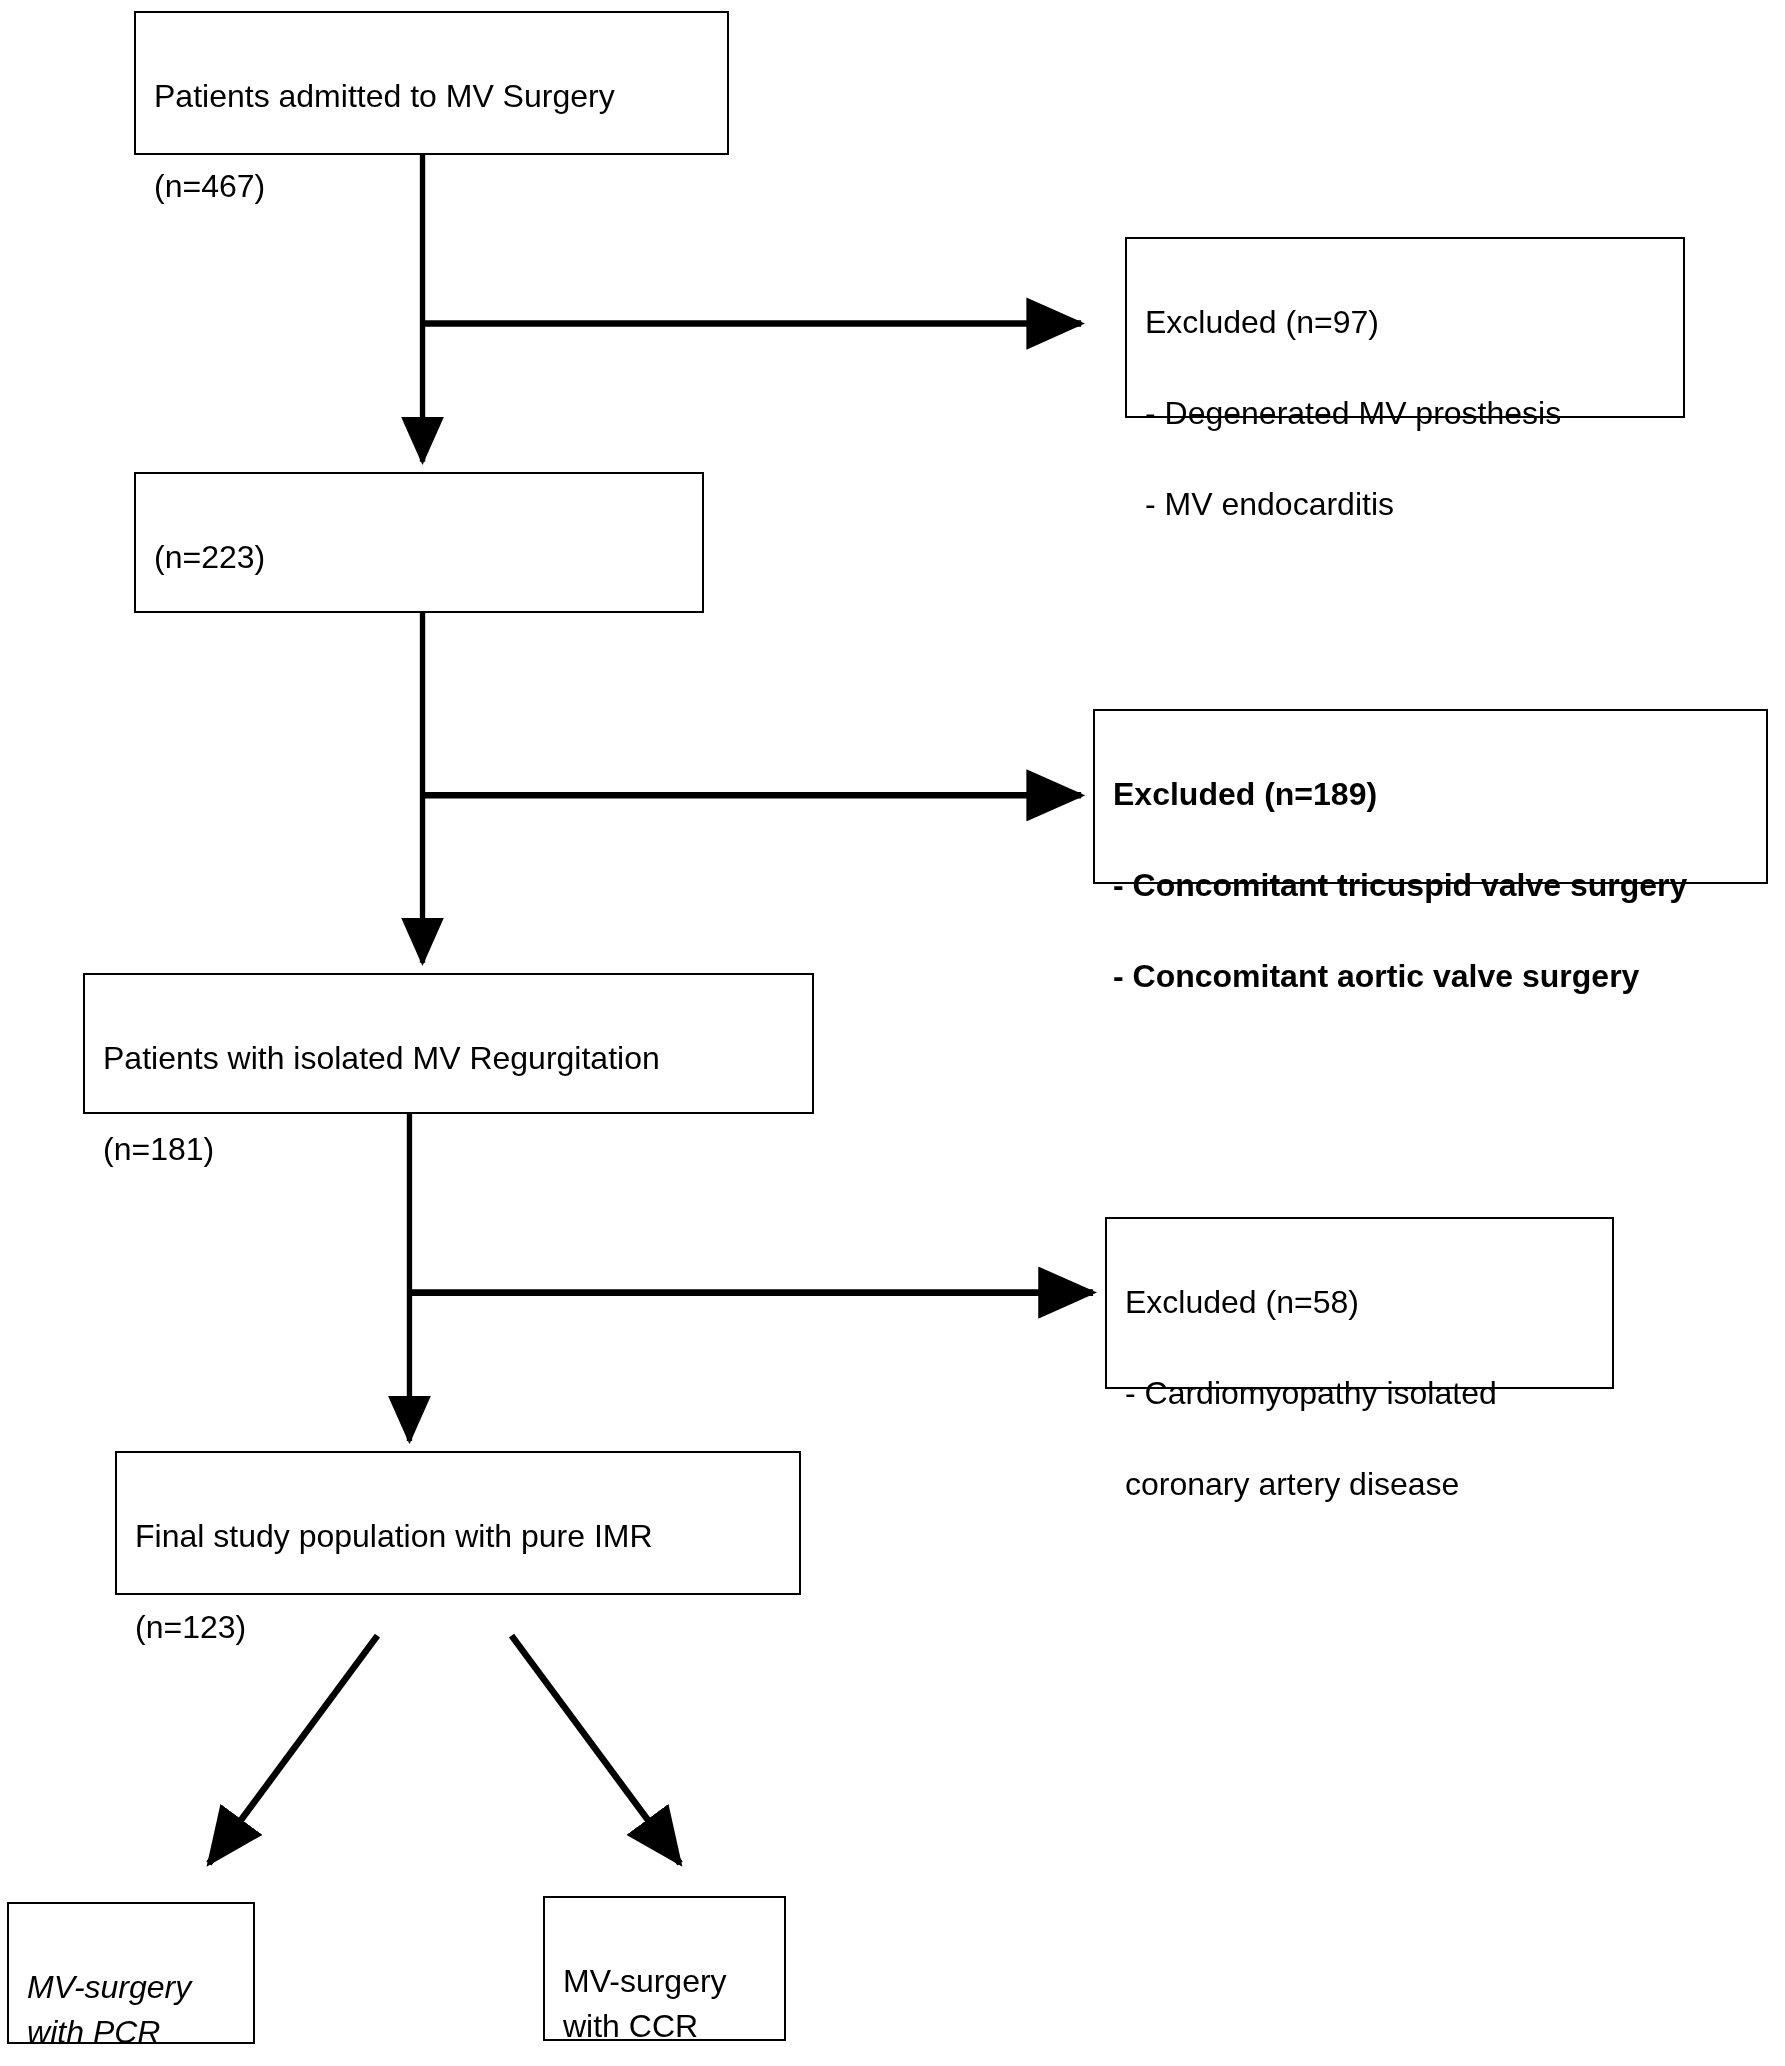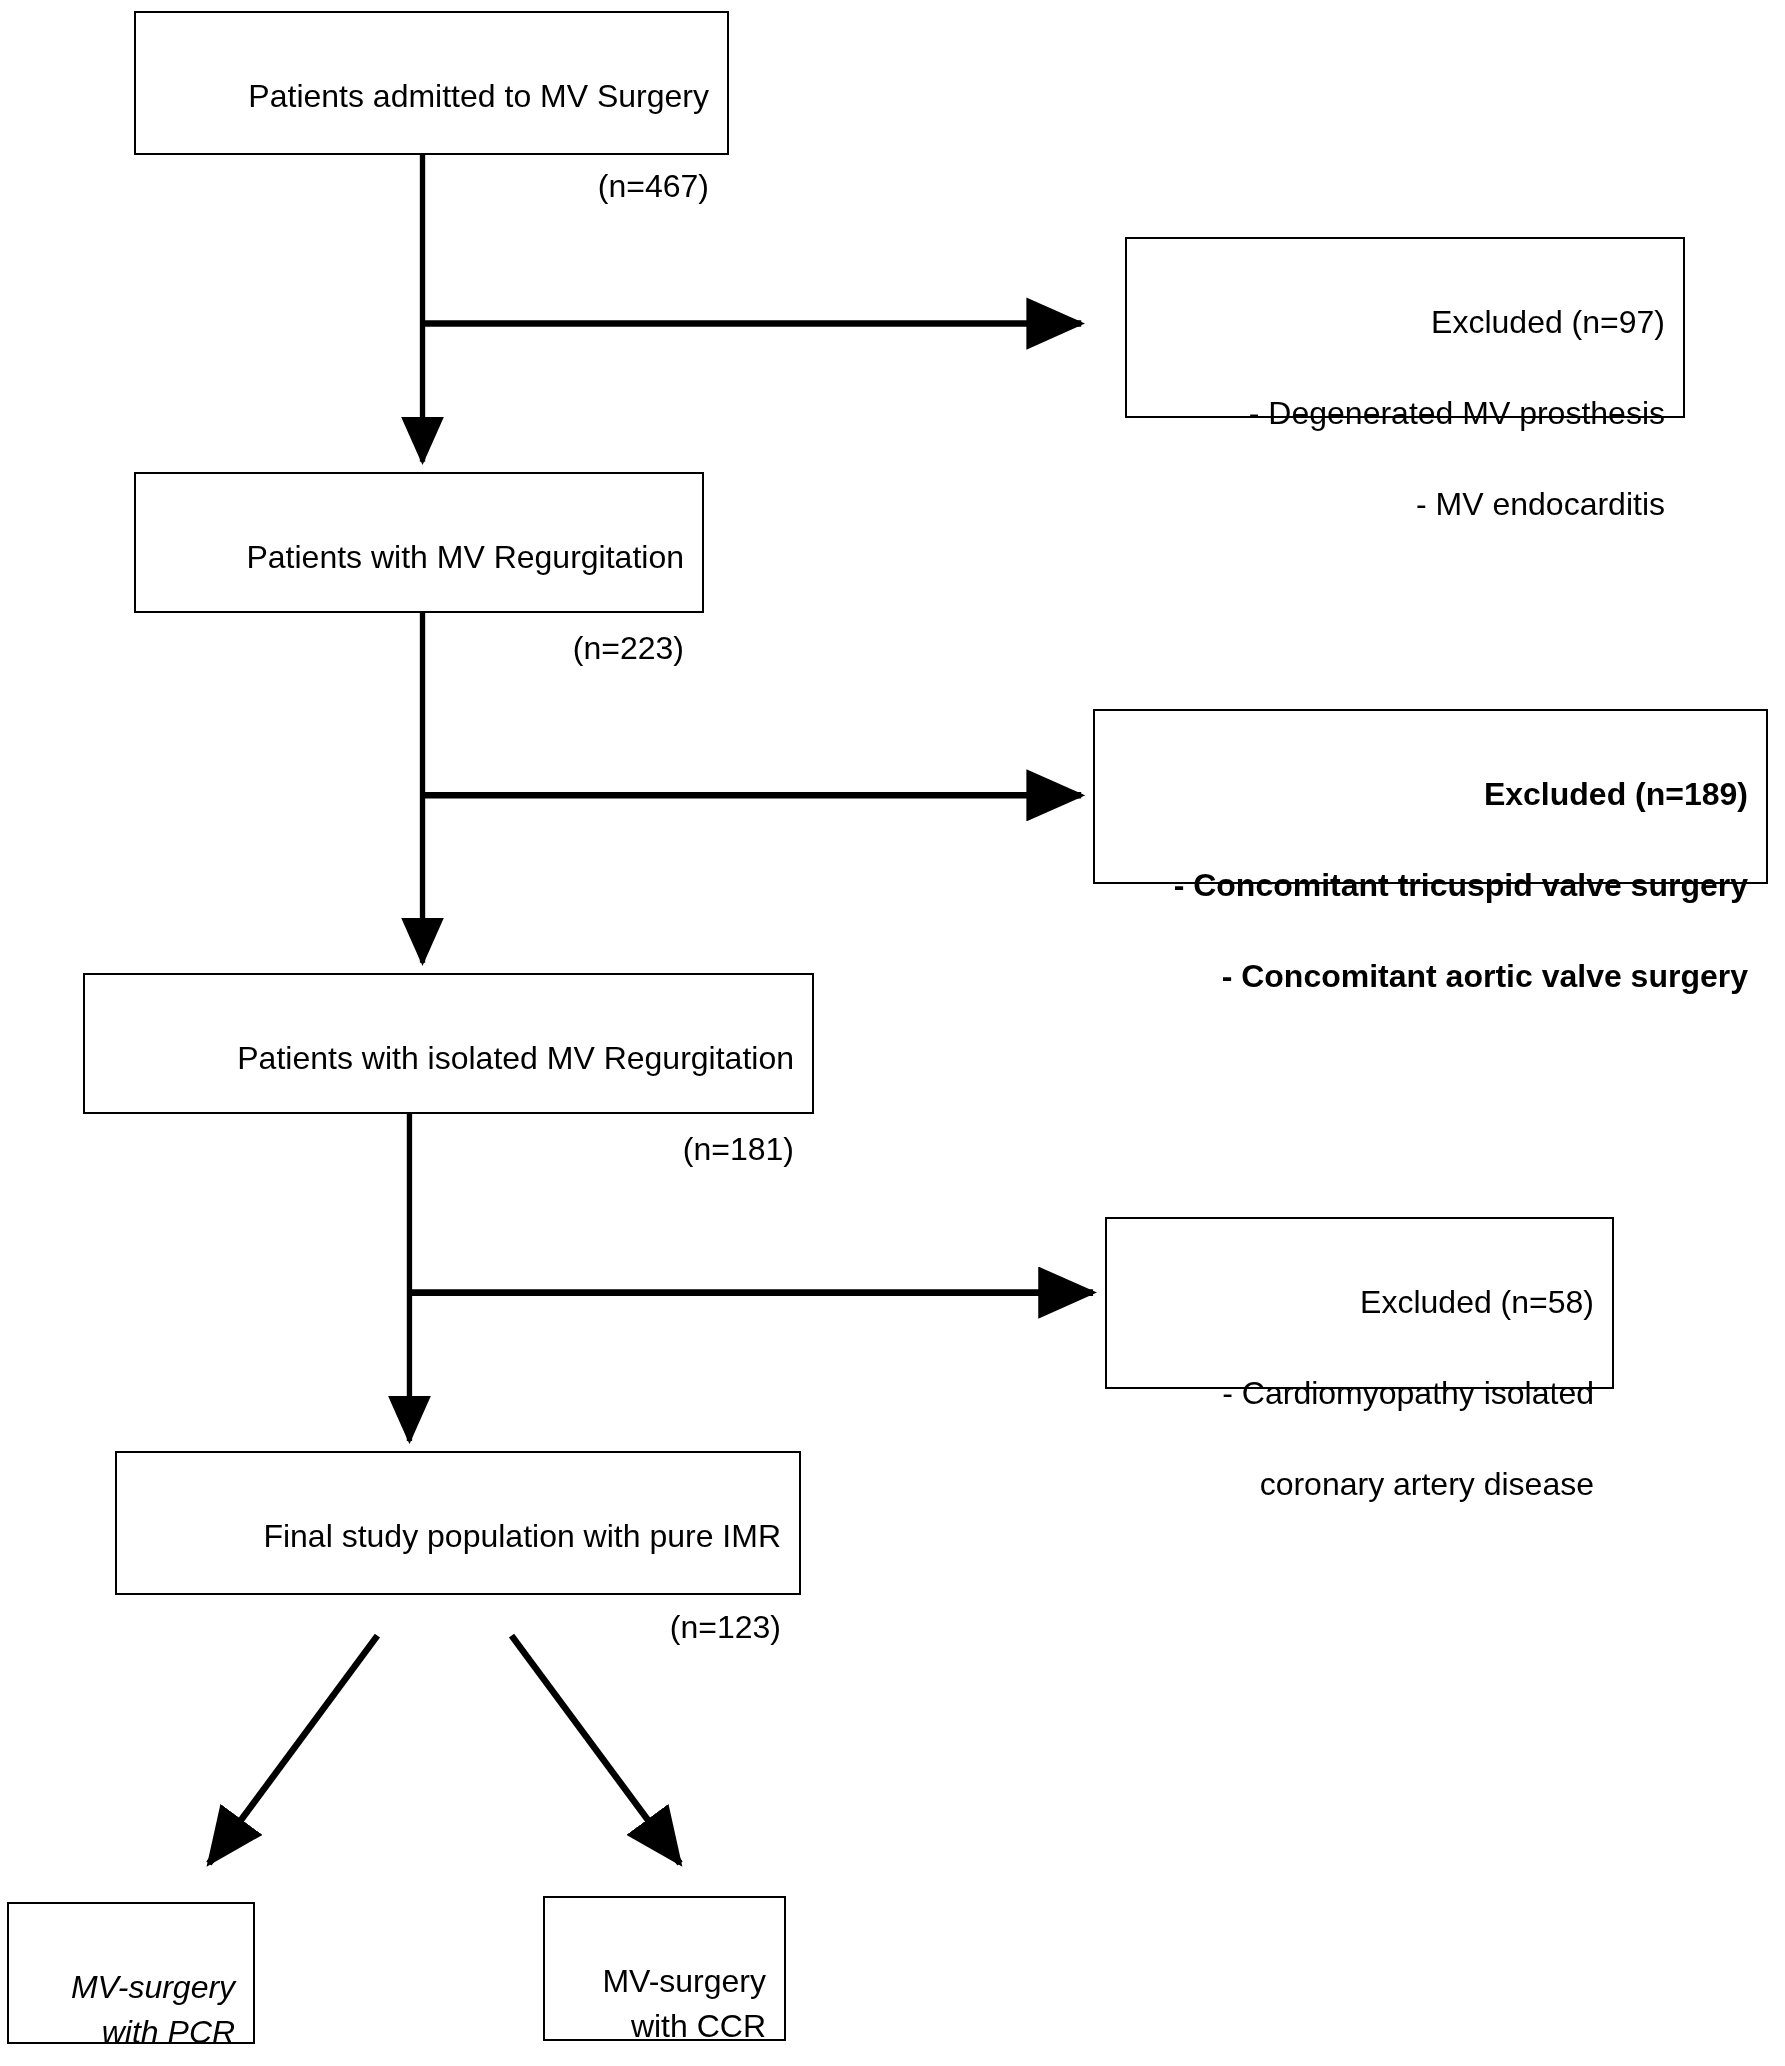--- a/index.html
+++ b/index.html
@@ -18,21 +18,21 @@
   .node {
     position: absolute;
     box-sizing: border-box;
     background: #ffffff;
     border: 2.4px solid #000000;
     color: #000000;
     font-size: 32px;
     line-height: 1.42;
     padding: 15.4px 18px 6px 18px;
     white-space: pre-line;
-    text-align: right;
+    text-align: left;
   }
   .node .line { display: block; }
   svg.edges {
     position: absolute;
     left: 0;
     top: 0;
     width: 1785px;
     height: 2066px;
     pointer-events: none;
   }
@@ -65,21 +65,20 @@
 
     <line x1="862" y1="2756" x2="1146" y2="3140" stroke="#000000" stroke-width="11" marker-end="url(#arrowhead)"></line>
   </svg>
 
   <div class="node" style="left:134px; top:10.7px; width:595px; height:144px;">
     <span class="line">Patients admitted to MV Surgery</span>
     <span class="line">(n=467)</span>
   </div>
 
   <div class="node" style="left:134px; top:472px; width:570px; height:141px;">
-    <span class="line">Patients with MV Regurgitation</span>
     <span class="line">(n=223)</span>
   </div>
 
   <div class="node" style="left:83px; top:973px; width:731px; height:141px;">
     <span class="line">Patients with isolated MV Regurgitation</span>
     <span class="line">(n=181)</span>
   </div>
 
   <div class="node" style="left:83px; top:1451px; width:686px; height:144px;margin-left:32px;">
     <span class="line">Final study population with pure IMR</span>

